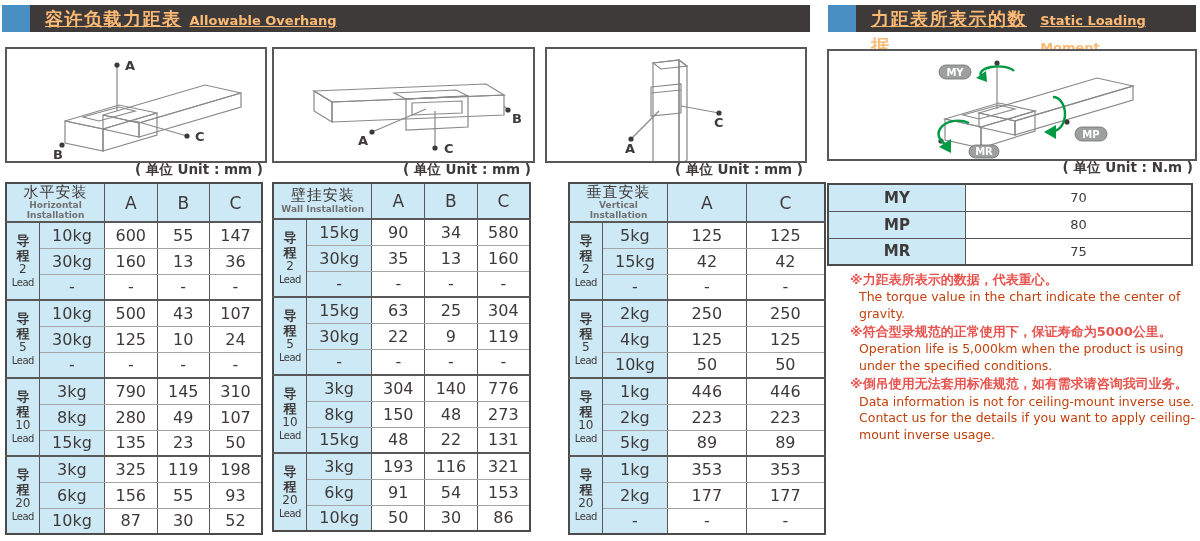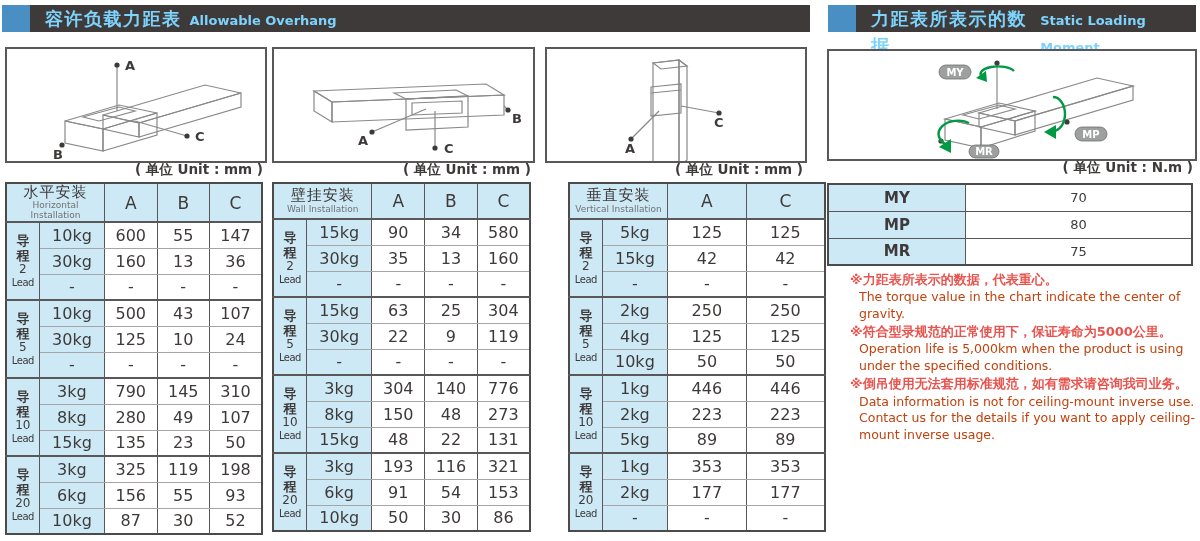--- a/index.html
+++ b/index.html
@@ -6,22 +6,22 @@
   body{
     width:1200px;height:541px;position:relative;background:#ffffff;
     font-family:"DejaVu Sans","Liberation Sans",sans-serif;color:#3e3a39;
     overflow:hidden;
   }
   
   .hbar{position:absolute;top:5px;height:27px;display:flex;}
   #hbar-left{left:2px;width:808px;}
   #hbar-right{left:828px;width:368px;}
   .hbar .sq{width:28px;height:100%;background:#4a8fc4;}
-  .hbar .bar{flex:1;background:#3e3a39;color:#7dd3fc;display:flex;align-items:baseline;
-    padding-left:15px;gap:8px;line-height:27px;}
+  .hbar .bar{flex:1;background:#3e3a39;color:#fdba74;display:flex;align-items:baseline;
+    padding-left:15px;gap:8px;line-height:27px;text-decoration:underline;}
   .hbar .bzh{font-size:18px;font-weight:bold;letter-spacing:1.5px;}
   .hbar .ben{font-size:13px;font-weight:bold;}
   
   .dbox{position:absolute;top:47px;height:112px;border:2px solid #595757;background:#fff;}
   #dbox1{left:5px;width:258px;}
   #dbox2{left:272px;width:259px;}
   #dbox3{left:545px;width:258px;}
   #dbox4{left:827px;top:49px;width:366px;height:108px;}
   .dbox svg{display:block;width:100%;height:100%;}
   .dline{stroke:#898989;stroke-width:1.2;fill:none;}
@@ -45,21 +45,21 @@
   #t3{left:568px;width:258px;}
   .spec th,.spec td{
     border-left:1px solid #595757;border-right:1px solid #595757;
     border-top:1px solid #a5a5a5;border-bottom:1px solid #a5a5a5;
     padding:0;text-align:center;vertical-align:middle;color:#3e3a39;}
   .spec thead tr{height:36px;}
   .spec tbody tr{height:26px;}
   .spec tr.gstart td{border-top:2px solid #595757;}
   .spec th{border-bottom:2px solid #595757;background:#cde9f6;}
   .ttl .zh{font-size:15px;font-weight:normal;letter-spacing:1px;line-height:1.15;}
-  .ttl .en{font-size:9px;font-weight:normal;color:#727171;line-height:1.1;text-align:center;}
+  .ttl .en{font-size:9px;font-weight:bold;color:#727171;line-height:1.1;text-align:center;}
   .colh{font-size:17px;font-weight:normal;}
   .lead{background:#cde9f6;}
   .lead .lz{font-size:13px;font-weight:bold;line-height:1.12;}
   .lead .ln{font-size:12px;line-height:1.12;}
   .lead .lw{font-size:10px;line-height:1.15;letter-spacing:-0.5px;}
   .kg{background:#cde9f6;font-size:16px;}
   .val{background:#ffffff;font-size:16px;}
   
   #moment{position:absolute;left:827px;top:183px;width:366px;border-collapse:collapse;
     border:2px solid #4d4b4a;background:#fff;}

